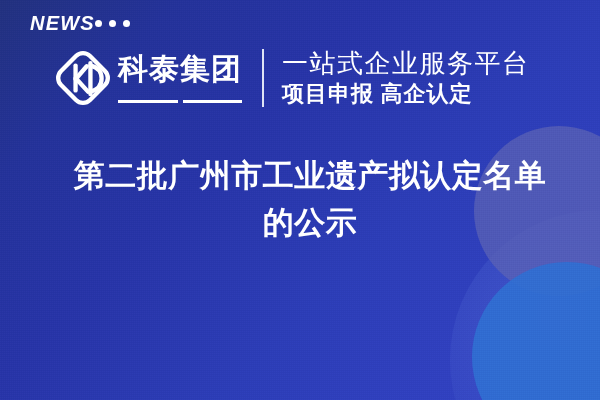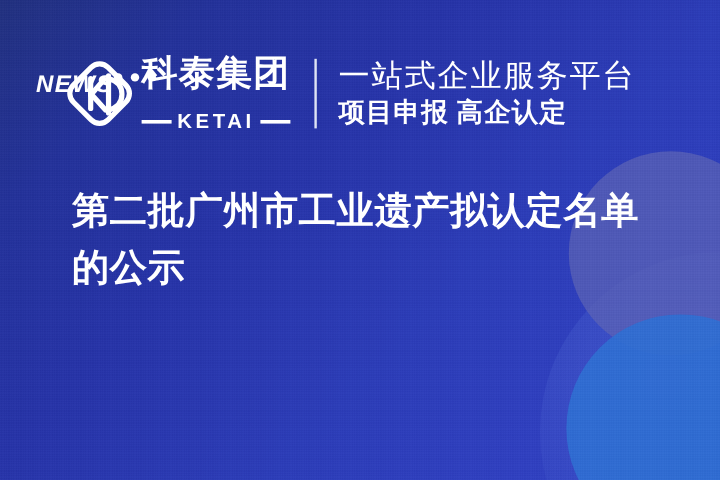--- a/index.html
+++ b/index.html
@@ -64,23 +64,22 @@
       repeating-linear-gradient(90deg, rgba(255,255,255,0.012) 0 1px, rgba(0,0,0,0.012) 1px 2px);
     pointer-events: none;
   }
 
   
   #news-row {
     position: absolute;
     left: 30px;
     top: 13px;
     display: flex;
-    align-items: flex-start;
+    align-items: center;
     gap: 0;
-    margin-top: 48px;
   }
   #news-label {
     color: #ffffff;
     font-size: 20px;
     font-weight: bold;
     font-style: italic;
     letter-spacing: 1.2px;
     line-height: 1;
   }
   .news-dots {
@@ -184,20 +183,21 @@
   #headline {
     position: absolute;
     left: 60px;
     top: 152px;
     width: 500px;
     color: #ffffff;
     font-size: 31px;
     font-weight: bold;
     line-height: 1.52;
     letter-spacing: 0.5px;
+    text-align: center;
   }
 </style>
 </head>
 <body>
 
 <div id="banner">
 
   <div class="deco" id="deco-circle-soft"></div>
   <div class="deco" id="deco-circle-violet"></div>
   <div class="deco" id="deco-circle-bright"></div>
@@ -228,21 +228,20 @@
           <path d="M62 26 L62 76"></path>
           <path d="M62 30 Q80 34 80 51 Q80 68 62 72"></path>
         </g>
       </svg>
     </span>
 
     <span id="brand-names">
       <span id="brand-cn">科泰集团</span>
       <span id="brand-en-row">
         <span class="brand-rule"></span>
-        <span id="brand-en">KETAI</span>
         <span class="brand-rule"></span>
       </span>
     </span>
 
     <span id="brand-divider"></span>
 
     <span id="tagline-block">
       <span id="tagline-main">一站式企业服务平台</span>
       <span id="tagline-sub">项目申报 高企认定</span>
     </span>

